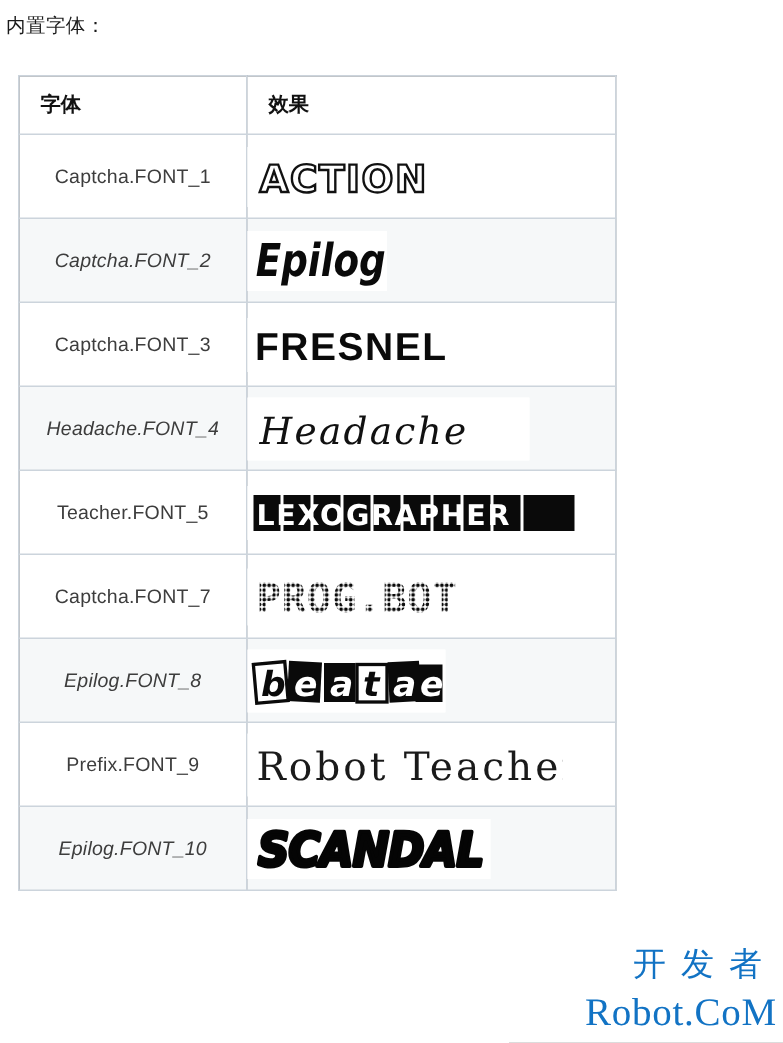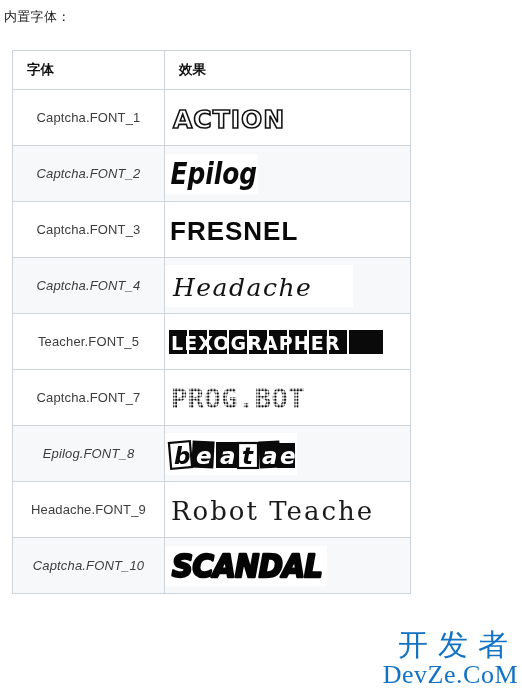--- a/index.html
+++ b/index.html
@@ -130,26 +130,26 @@
   
   .watermark {
     position: absolute;
     right: 4px;
     bottom: 6px;
     text-align: right;
     pointer-events: none;
     user-select: none;
   }
   .wm-cn {
-    font-size: 30px;
+    font-size: 22px;
     color: #1273c4;
     letter-spacing: 10px;
     line-height: 36px;
     white-space: nowrap;
-    font-family: Liberation Sans, sans-serif;
+    font-family: Liberation Mono, monospace;
   }
   .wm-en {
     font-size: 26px;
     color: #1273c4;
     line-height: 28px;
     letter-spacing: 0.5px;
     white-space: nowrap;
     margin-top: -2px;
     font-family: "Liberation Serif", serif;
   }
@@ -202,21 +202,21 @@
         <span class="captcha">
           <svg width="163" height="36" viewBox="0 0 163 36">
             <rect x="0" y="0" width="163" height="36" fill="#ffffff"></rect>
             <text class="st-cond" x="5" y="28" font-size="26" letter-spacing="1">FRESNEL</text>
           </svg>
         </span>
       </td>
     </tr>
 
     <tr class="alt">
-      <td class="cell-name">Captcha.FONT_4</td>
+      <td class="cell-name">Headache.FONT_4</td>
       <td class="cell-sample">
         <span class="captcha">
           <svg width="188" height="42" viewBox="0 0 188 42">
             <rect x="0" y="0" width="188" height="42" fill="#ffffff"></rect>
             <text class="st-serif" x="8" y="31" font-size="25">Headache</text>
           </svg>
         </span>
       </td>
     </tr>
 
@@ -289,42 +289,42 @@
             <text class="blk" x="77" y="31" font-size="23" font-weight="bold" font-family="DejaVu Sans, sans-serif">t</text>
             <text class="wht" x="97" y="31" font-size="23" font-weight="bold" font-family="DejaVu Sans, sans-serif">a</text>
             <text class="wht" x="115" y="31" font-size="23" font-weight="bold" font-family="DejaVu Sans, sans-serif">e</text>
             <text x="0" y="0" fill="transparent">beatae</text>
           </svg>
         </span>
       </td>
     </tr>
 
     <tr>
-      <td class="cell-name">Headache.FONT_9</td>
+      <td class="cell-name">Prefix.FONT_9</td>
       <td class="cell-sample">
         <span class="captcha">
           <svg width="210" height="42" viewBox="0 0 210 42">
             <rect x="0" y="0" width="210" height="42" fill="#ffffff"></rect>
             <text class="st-thin-serif" x="6" y="31" font-size="26">Robot Teacher</text>
           </svg>
         </span>
       </td>
     </tr>
 
     <tr class="alt">
-      <td class="cell-name">Captcha.FONT_10</td>
+      <td class="cell-name">Epilog.FONT_10</td>
       <td class="cell-sample">
         <span class="captcha">
           <svg width="162" height="40" viewBox="0 0 162 40">
             <rect x="0" y="0" width="162" height="40" fill="#ffffff"></rect>
             <text class="st-round" x="7" y="31" font-size="29" transform="scale(1.0,1.08) translate(0,-2)" stroke="#050505" stroke-width="2.4" stroke-linejoin="round">SCANDAL</text>
           </svg>
         </span>
       </td>
     </tr>
 
   </tbody>
 </table>
 
 <div class="watermark">
   <div class="wm-cn">开发者</div>
-  <div class="wm-en">DevZe.CoM</div>
+  <div class="wm-en">Robot.CoM</div>
 </div>
 
 </body></html>

